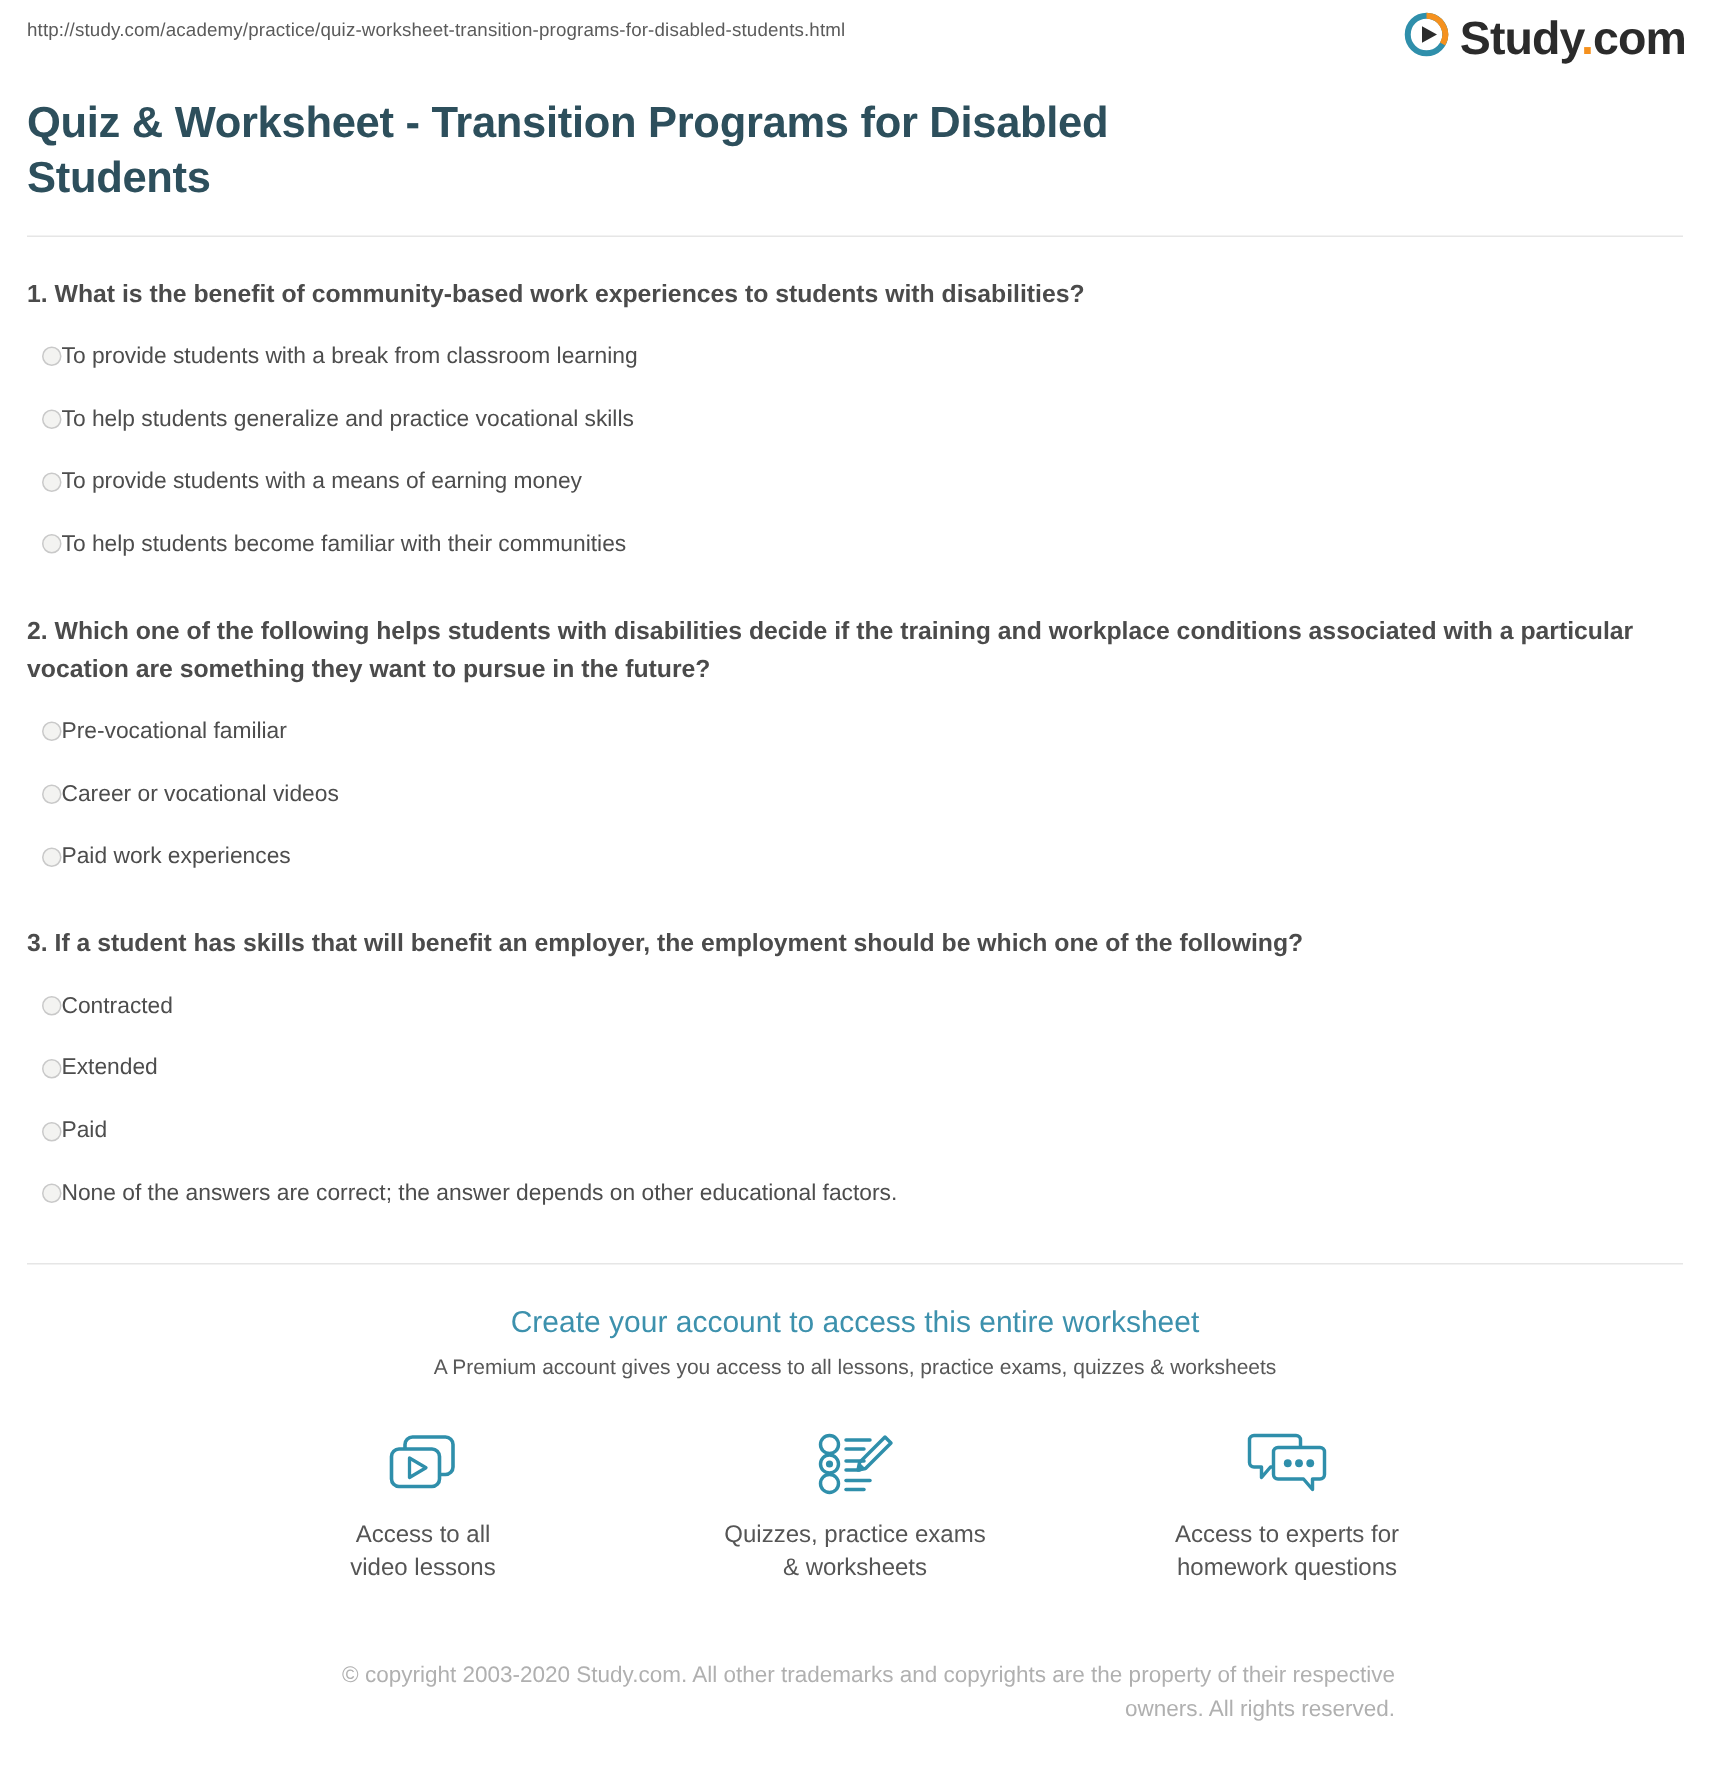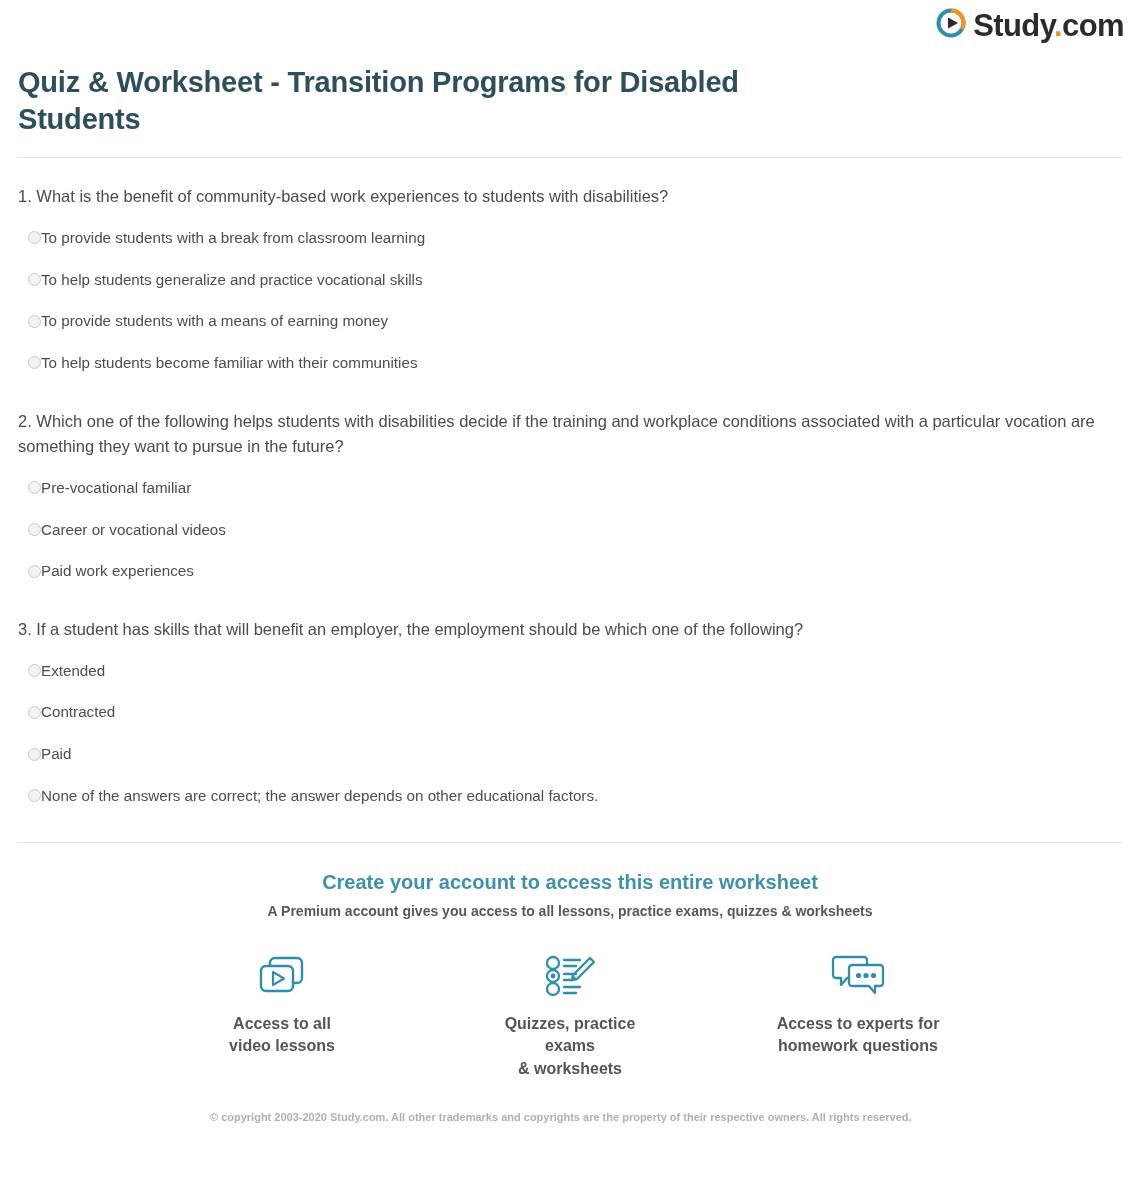--- a/index.html
+++ b/index.html
@@ -76,21 +76,21 @@
   }
 
   
   .questions {
     margin: 0 18px;
     padding-top: 26px;
   }
   .question-block { margin-bottom: 36px; }
   .q-text {
     font-size: 16.5px;
-    font-weight: normal;
+    font-weight: bold;
     color: #4b4b4b;
     line-height: 1.55;
     margin-bottom: 18px;
   }
   .answers { }
   .answer {
     display: flex;
     align-items: center;
     margin: 0 0 22px 10px;
   }
@@ -111,21 +111,20 @@
 
   
   .cta-rule {
     height: 1px;
     background: #e6e6e6;
     margin: 12px 18px 0 18px;
   }
   .cta {
     text-align: center;
     padding-top: 28px;
-    font-weight: bold;
   }
   .cta-link {
     font-size: 20px;
     color: #3d91ad;
     text-decoration: none;
     display: inline-block;
   }
   .cta-sub {
     margin-top: 9px;
     font-size: 14px;
@@ -150,34 +149,35 @@
   }
   .feature-caption {
     margin-top: 12px;
     font-size: 16px;
     line-height: 1.42;
     color: #555555;
     white-space: pre-line;
   }
 
   .copyright {
-    margin: 28px auto 0 auto;
+    margin: 48px auto 0 auto;
     width: 720px;
-    text-align: left;
-    font-size: 11px;
+    text-align: right;
+    font-size: 15px;
     line-height: 1.5;
     color: #b0b0b0;
   }
 </style>
 </head>
 <body>
 
 <div class="page">
 
   <div class="topbar">
+    <div class="url">http://study.com/academy/practice/quiz-worksheet-transition-programs-for-disabled-students.html</div>
 
     <div class="logo">
       <span class="logo-mark">
         <svg width="30" height="30" viewBox="0 0 30 30">
           <circle cx="15" cy="15" r="12.5" fill="none" stroke="#2f8fab" stroke-width="4"></circle>
           <path d="M15 2.5 A12.5 12.5 0 0 1 25.8 21.3" fill="none" stroke="#f5911e" stroke-width="4" stroke-linecap="butt"></path>
           <polygon points="12,9.5 22,15 12,20.5" fill="#2b2b2b"></polygon>
         </svg>
       </span>
       <span class="logo-text"><span>Study</span><span class="logo-dot">.</span><span>com</span></span>
@@ -227,25 +227,25 @@
           <span class="answer-label">Paid work experiences</span>
         </label>
       </div>
     </div>
 
     <div class="question-block">
       <div class="q-text">3. If a student has skills that will benefit an employer, the employment should be which one of the following?</div>
       <div class="answers">
         <label class="answer">
           <span class="radio"></span>
+          <span class="answer-label">Contracted</span>
+        </label>
+        <label class="answer">
+          <span class="radio"></span>
           <span class="answer-label">Extended</span>
-        </label>
-        <label class="answer">
-          <span class="radio"></span>
-          <span class="answer-label">Contracted</span>
         </label>
         <label class="answer">
           <span class="radio"></span>
           <span class="answer-label">Paid</span>
         </label>
         <label class="answer">
           <span class="radio"></span>
           <span class="answer-label">None of the answers are correct; the answer depends on other educational factors.</span>
         </label>
       </div>

